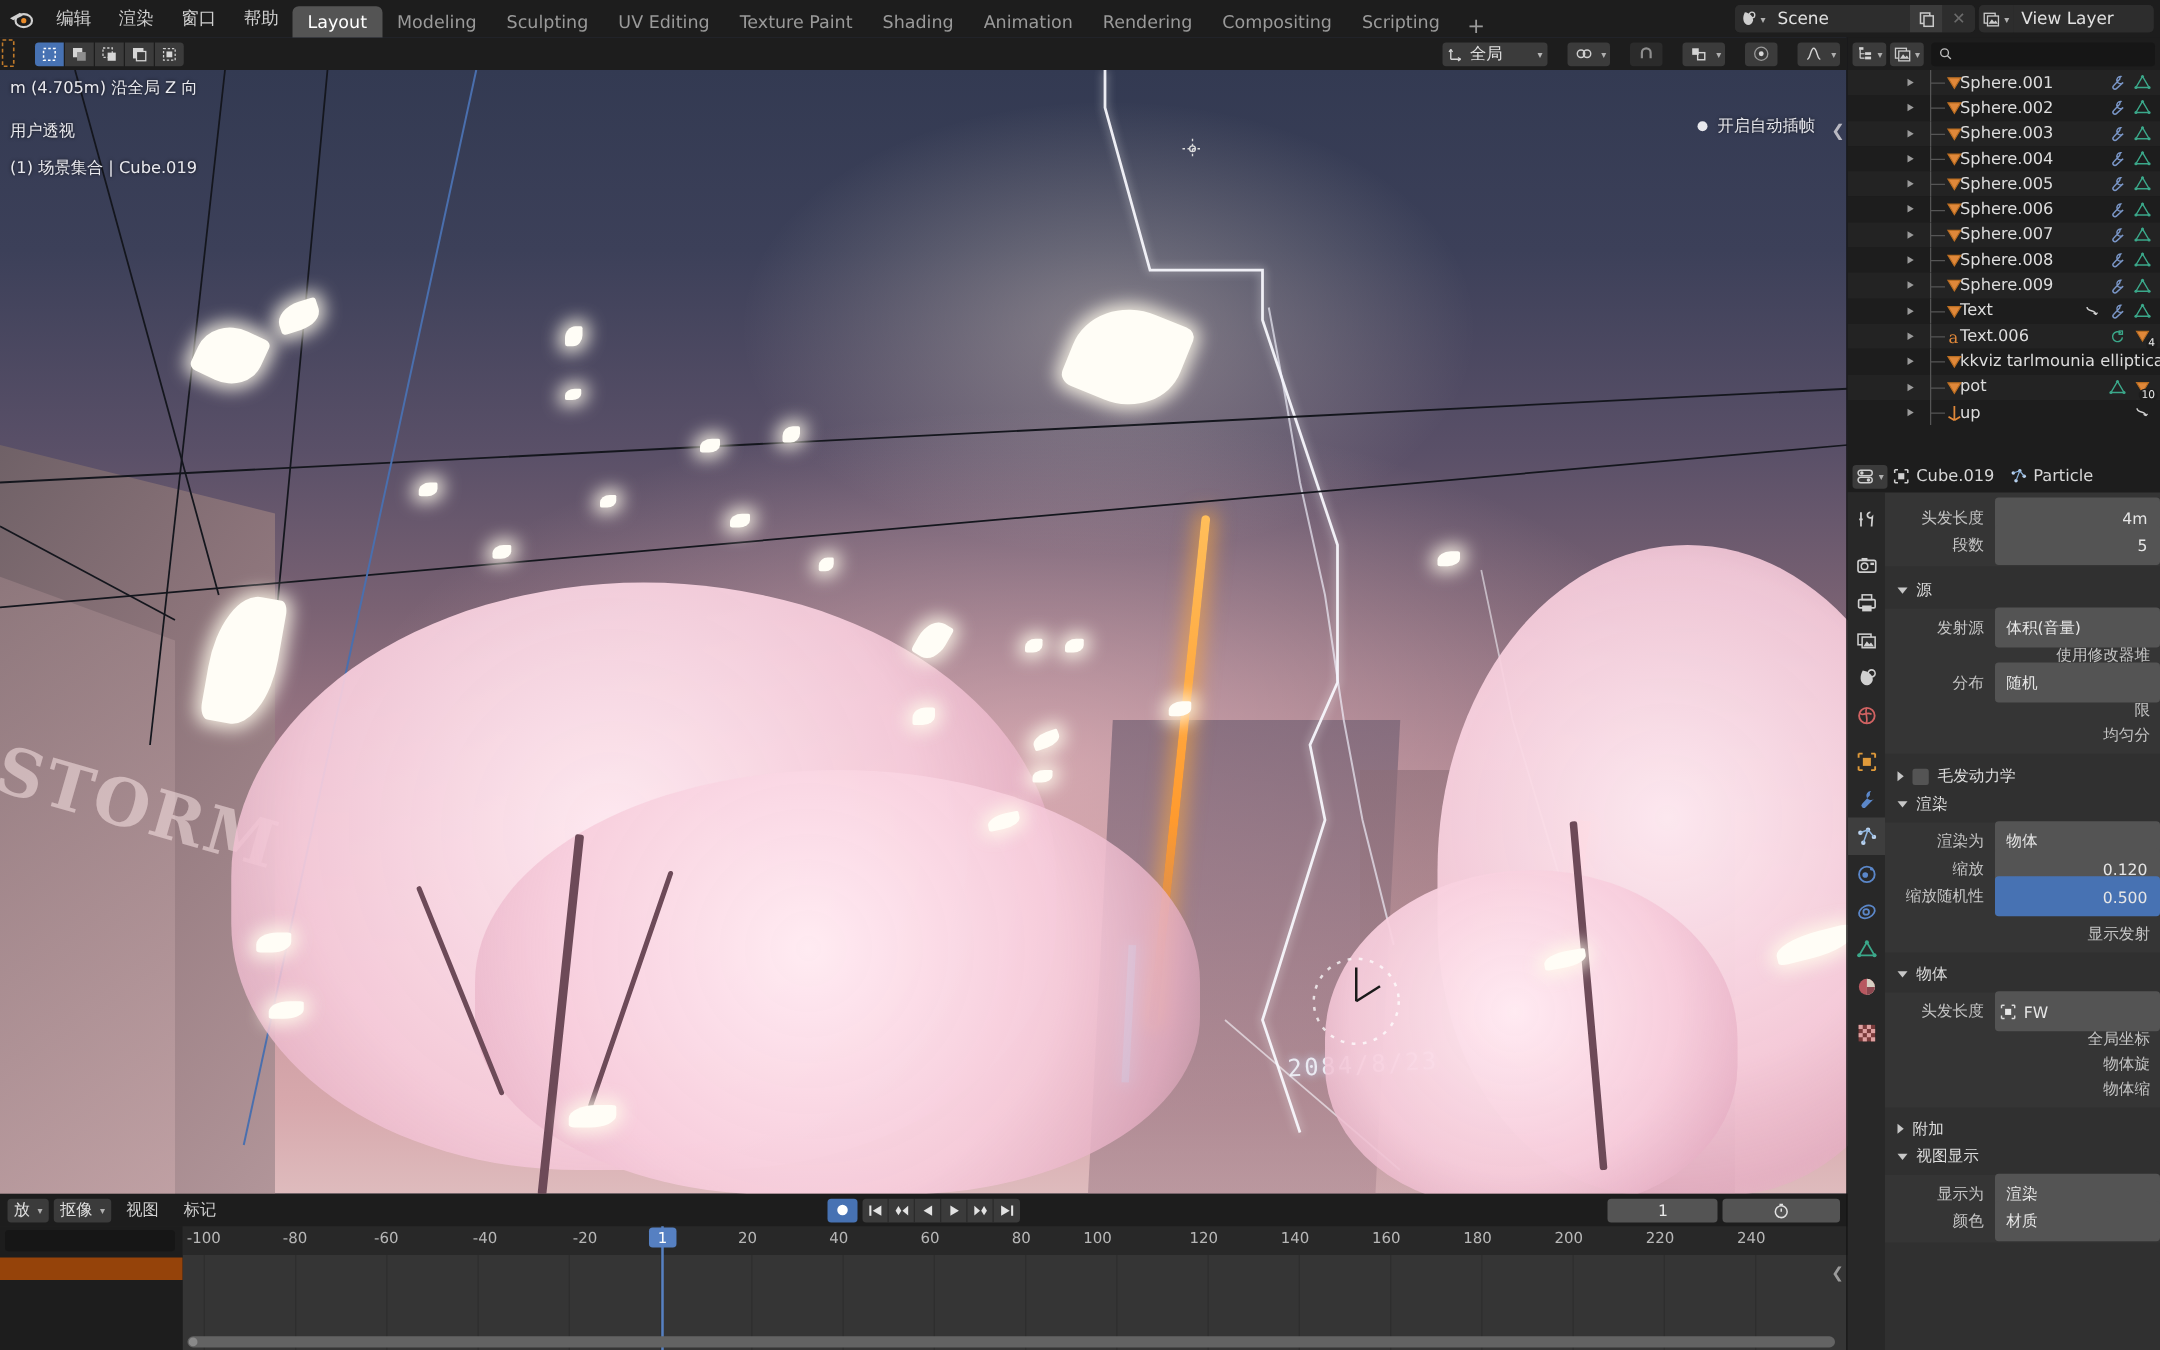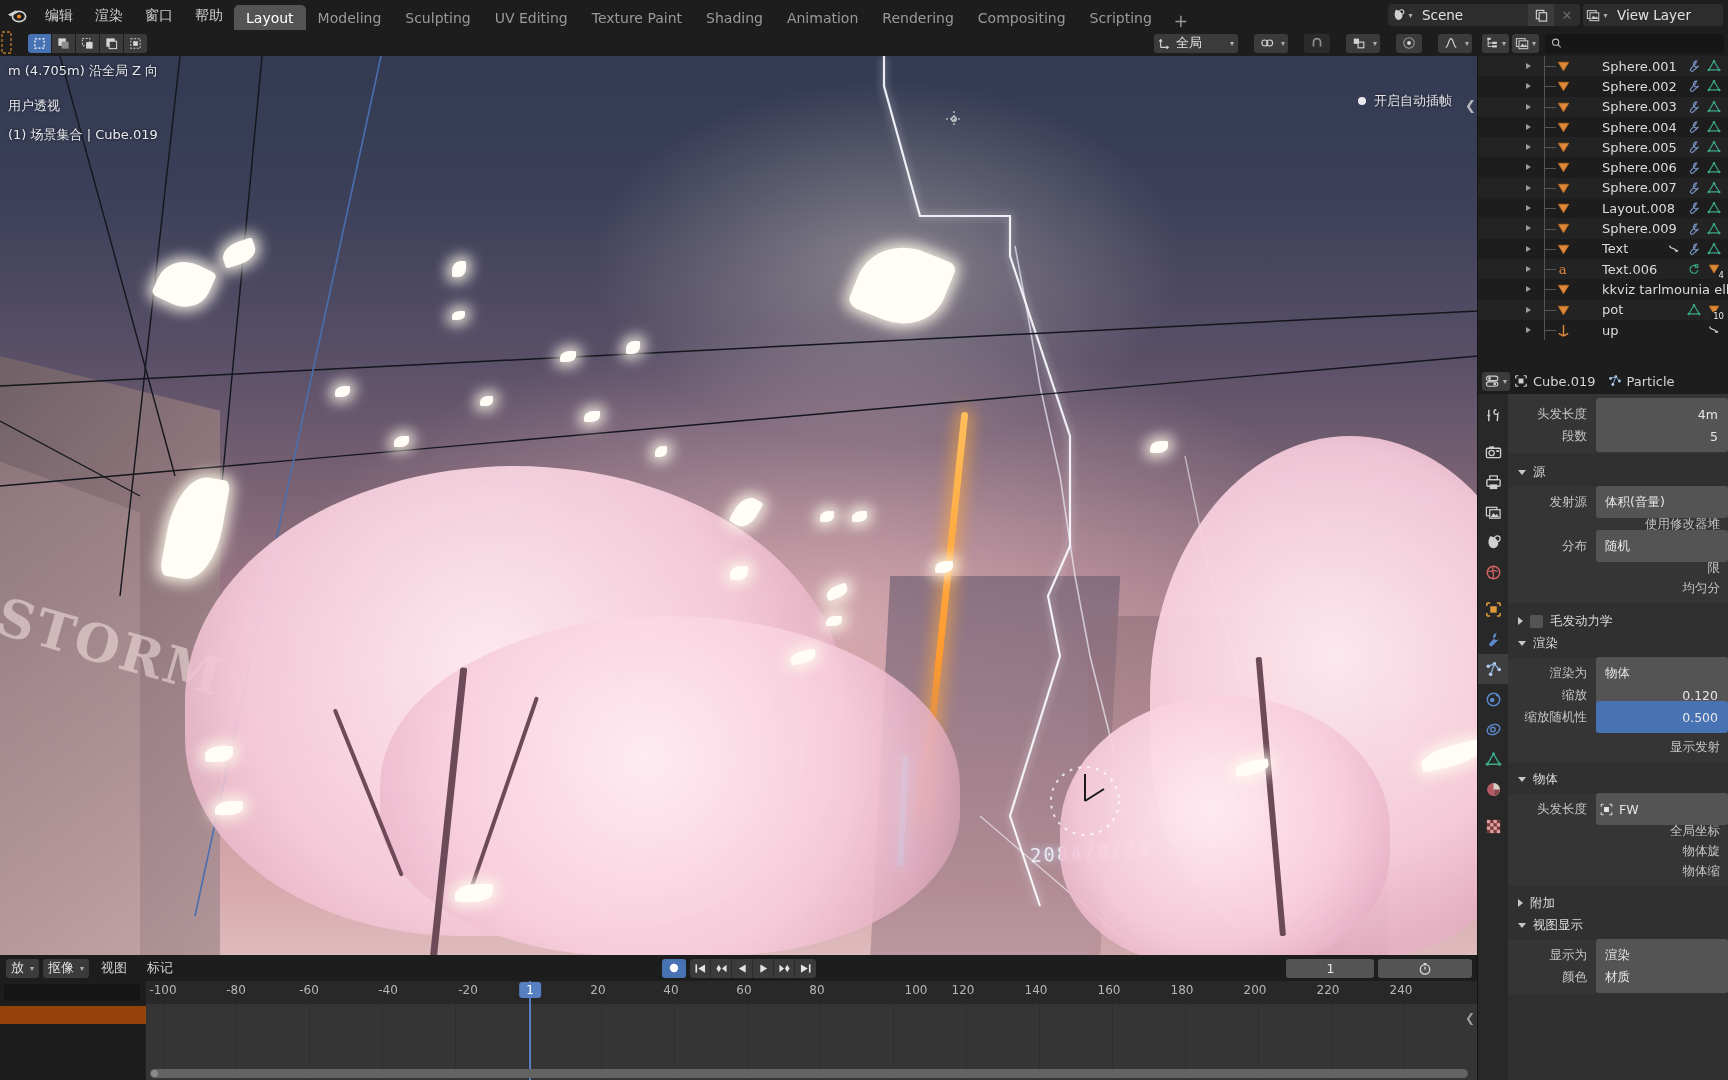--- a/index.html
+++ b/index.html
@@ -202,21 +202,21 @@
   }
   .out-row:nth-child(odd) { background: #232323; }
   .out-row:nth-child(even) { background: #1d1d1d; }
   .out-disc {
     position: absolute; left: 48px; top: 7px; width: 0; height: 0;
     border-left: 5px solid #9b9b9b; border-top: 3.5px solid transparent; border-bottom: 3.5px solid transparent;
   }
   .out-tree-v { position: absolute; left: 66px; top: 0; width: 1px; height: 100%; background: #555; }
   .out-tree-h { position: absolute; left: 66px; top: 50%; width: 12px; height: 1px; background: #555; }
   .out-ico { position: absolute; left: 78px; top: 3px; width: 15px; height: 15px; }
-  .out-name { margin-left: 80px; white-space: nowrap; }
+  .out-name { margin-left: 46px; white-space: nowrap; }
   .out-right { margin-left: auto; display: flex; align-items: center; gap: 6px; padding-right: 7px; }
   .badge {
     position: relative; display: inline-flex; align-items: center;
   }
   .badge sub {
     position: absolute; right: -5px; bottom: -4px; background: #1d1d1d; color: #e8e8e8;
     font-size: 8.5px; border-radius: 6px; padding: 0 2px; line-height: 10px;
   }
 
   
@@ -744,21 +744,21 @@
         </span>
       </div>
 
       <div class="out-row">
         <span class="out-disc"></span>
         <span class="out-tree-v"></span>
         <span class="out-tree-h"></span>
         <span class="out-ico"><svg width="15" height="15" viewBox="0 0 16 16">
               <path d="M2.5 3.5 L13.5 3.5 L8 12.5 Z" fill="#e0883a" stroke="#b96d22" stroke-width="1"></path>
             </svg></span>
-        <span class="out-name">Layout.008</span>
+        <span class="out-name">Sphere.008</span>
         <span class="out-right">
           <svg width="14" height="14" viewBox="0 0 16 16">
               <path d="M11 2.5 a3.3 3.3 0 1 0 2.2 5.5 L7 13.6 a1.8 1.8 0 0 1-2.6-2.6 L10 5 a3.3 3.3 0 0 1 1-2.5z" fill="none" stroke="#7a96c7" stroke-width="1.3"></path>
             </svg>
           <svg width="14" height="14" viewBox="0 0 16 16">
               <path d="M8 2.5 L14 12.5 L2 12.5 Z" fill="none" stroke="#3ba88a" stroke-width="1.3"></path>
               <circle cx="8" cy="2.5" r="1.4" fill="#3ba88a"></circle>
               <circle cx="14" cy="12.5" r="1.4" fill="#3ba88a"></circle>
               <circle cx="2" cy="12.5" r="1.4" fill="#3ba88a"></circle>
             </svg>
@@ -1205,21 +1205,21 @@
     <div class="tl-ruler">
       <span class="tick" style="left:163px">-100</span>
       <span class="tick" style="left:236px">-80</span>
       <span class="tick" style="left:309px">-60</span>
       <span class="tick" style="left:388px">-40</span>
       <span class="tick" style="left:468px">-20</span>
       <span class="tick" style="left:598px">20</span>
       <span class="tick" style="left:671px">40</span>
       <span class="tick" style="left:744px">60</span>
       <span class="tick" style="left:817px">80</span>
-      <span class="tick" style="left:916px">100</span>
+      <span class="tick" style="left:878px">100</span>
       <span class="tick" style="left:963px">120</span>
       <span class="tick" style="left:1036px">140</span>
       <span class="tick" style="left:1109px">160</span>
       <span class="tick" style="left:1182px">180</span>
       <span class="tick" style="left:1255px">200</span>
       <span class="tick" style="left:1328px">220</span>
       <span class="tick" style="left:1401px">240</span>
     </div>
 
     <div class="tl-grid">

